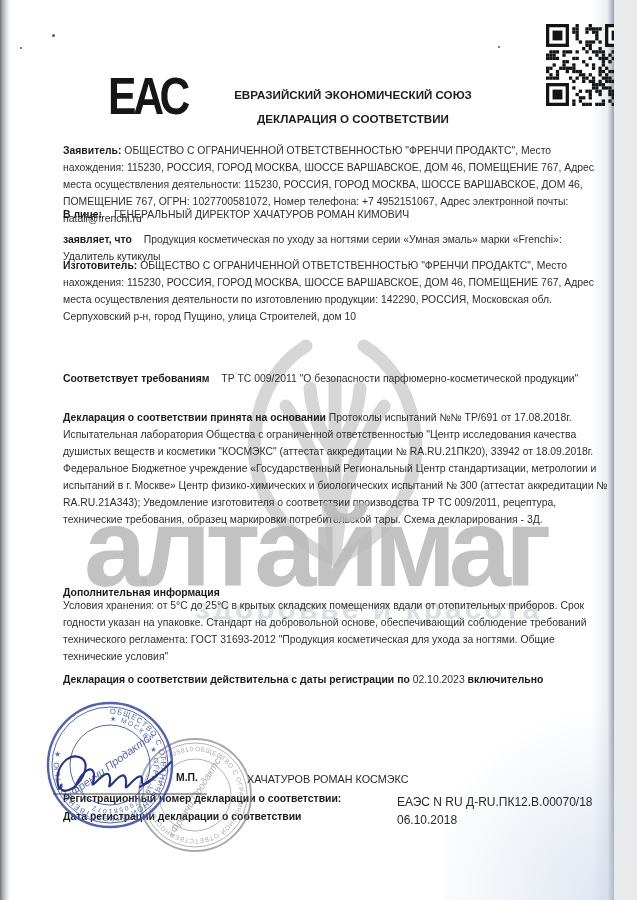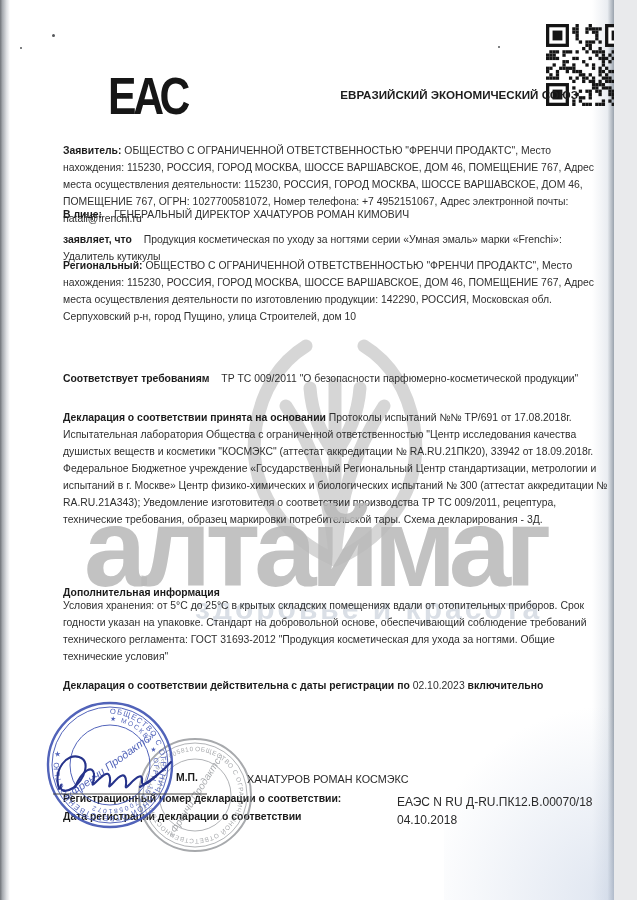--- a/index.html
+++ b/index.html
@@ -246,37 +246,38 @@
       <rect x="0" y="0" width="22.959999999999997" height="22.959999999999997" fill="#141414"></rect>
       <rect x="3.28" y="3.28" width="16.4" height="16.4" fill="#fff"></rect>
       <rect x="6.56" y="6.56" width="9.84" height="9.84" fill="#141414"></rect>
       <rect x="59.04" y="0" width="22.959999999999997" height="22.959999999999997" fill="#141414"></rect>
       <rect x="62.31999999999999" y="3.28" width="16.4" height="16.4" fill="#fff"></rect>
       <rect x="65.6" y="6.56" width="9.84" height="9.84" fill="#141414"></rect>
       <rect x="0" y="59.04" width="22.959999999999997" height="22.959999999999997" fill="#141414"></rect>
       <rect x="3.28" y="62.31999999999999" width="16.4" height="16.4" fill="#fff"></rect>
       <rect x="6.56" y="65.6" width="9.84" height="9.84" fill="#141414"></rect>
     </svg>
-  <div class="title" style="top:88px;text-align:right;">ЕВРАЗИЙСКИЙ ЭКОНОМИЧЕСКИЙ СОЮЗ</div>
+  <div class="title" style="top:88px;">ЕВРАЗИЙСКИЙ ЭКОНОМИЧЕСКИЙ СОЮЗ</div>
+  <div class="title" style="top:112px;">ДЕКЛАРАЦИЯ О СООТВЕТСТВИИ</div>
 
   <div class="para" style="top:142px;">
     <b>Заявитель:</b>
     <span>ОБЩЕСТВО С ОГРАНИЧЕННОЙ ОТВЕТСТВЕННОСТЬЮ "ФРЕНЧИ ПРОДАКТС", Место нахождения: 115230, РОССИЯ, ГОРОД МОСКВА, ШОССЕ ВАРШАВСКОЕ, ДОМ 46, ПОМЕЩЕНИЕ 767, Адрес места осуществления деятельности: 115230, РОССИЯ, ГОРОД МОСКВА, ШОССЕ ВАРШАВСКОЕ, ДОМ 46, ПОМЕЩЕНИЕ 767, ОГРН: 1027700581072, Номер телефона: +7 4952151067, Адрес электронной почты: natali@frenchi.ru</span>
   </div>
   <div class="para" style="top:231px;">
     <b class="gap">заявляет, что</b>
     <span>Продукция косметическая по уходу за ногтями серии «Умная эмаль» марки «Frenchi»: Удалитель кутикулы</span>
   </div>
 
   <div class="para" style="top:206px;">
     <b class="gap">В лице:</b>
     <span>ГЕНЕРАЛЬНЫЙ ДИРЕКТОР ХАЧАТУРОВ РОМАН КИМОВИЧ</span>
   </div>
   <div class="para" style="top:257px;">
-    <b>Региональный:</b>
+    <b>Изготовитель:</b>
     <span>ОБЩЕСТВО С ОГРАНИЧЕННОЙ ОТВЕТСТВЕННОСТЬЮ "ФРЕНЧИ ПРОДАКТС", Место нахождения: 115230, РОССИЯ, ГОРОД МОСКВА, ШОССЕ ВАРШАВСКОЕ, ДОМ 46, ПОМЕЩЕНИЕ 767, Адрес места осуществления деятельности по изготовлению продукции: 142290, РОССИЯ, Московская обл. Серпуховский р-н, город Пущино, улица Строителей, дом 10</span>
   </div>
 
 
   <div class="para" style="top:370px;">
     <b class="gap">Соответствует требованиям</b>
     <span>ТР ТС 009/2011 "О безопасности парфюмерно-косметической продукции"</span>
   </div>
 
   <div class="para" style="top:409px;">
@@ -292,21 +293,21 @@
     <path d="M113 218 C 113 160 113 110 113 52"></path>
     <path d="M113 122 C 98 100 90 82 88 56"></path>
     <path d="M113 122 C 128 100 136 82 138 56"></path>
   </svg>
   <div class="wm-brand">алтаймаг</div>
   <div class="wm-tagline">здоровье и красота</div>
 
   <div class="para" style="top:584px;font-weight:bold;color:#1b1b1b;">Дополнительная информация</div>
   <div class="para" style="top:597px;">Условия хранения: от 5°С до 25°С в крытых складских помещениях вдали от отопительных приборов. Срок годности указан на упаковке. Стандарт на добровольной основе, обеспечивающий соблюдение требований технического регламента: ГОСТ 31693-2012 "Продукция косметическая для ухода за ногтями. Общие технические условия"</div>
 
-  <div class="para" style="top:671px;margin-top:6px;">
+  <div class="para" style="top:671px;">
     <b>Декларация о соответствии действительна с даты регистрации по</b>
     <span>02.10.2023</span>
     <b>включительно</b>
   </div>
 
   <svg class="stamp-gray" width="120" height="120" viewBox="0 0 120 120">
     <defs>
         <path id="gr-ring" d="M 60 16 a 44 44 0 1 1 -0.01 0"></path>
       </defs>
     <circle cx="60" cy="60" r="56" fill="none" stroke="#8f9296" stroke-width="2"></circle>
@@ -342,15 +343,15 @@
       <path d="M95 42 C 108 34 118 26 126 17"></path>
     </g>
     <path d="M8 49 L162 49" stroke="#4a4a4a" stroke-width="1.1"></path>
   </svg>
   <div class="mp">М.П.</div>
   <div class="signer">ХАЧАТУРОВ РОМАН КОСМЭКС</div>
 
   <div class="reg-label" style="top:793px;">Регистрационный номер декларации о соответствии:</div>
   <div class="reg-value" style="top:795px;">ЕАЭС N RU Д-RU.ПК12.В.00070/18</div>
   <div class="reg-label" style="top:811px;">Дата регистрации декларации о соответствии</div>
-  <div class="reg-value" style="top:813px;">04.10.2018</div>
+  <div class="reg-value" style="top:813px;">06.10.2018</div>
 
 </div>
 
 </body></html>

